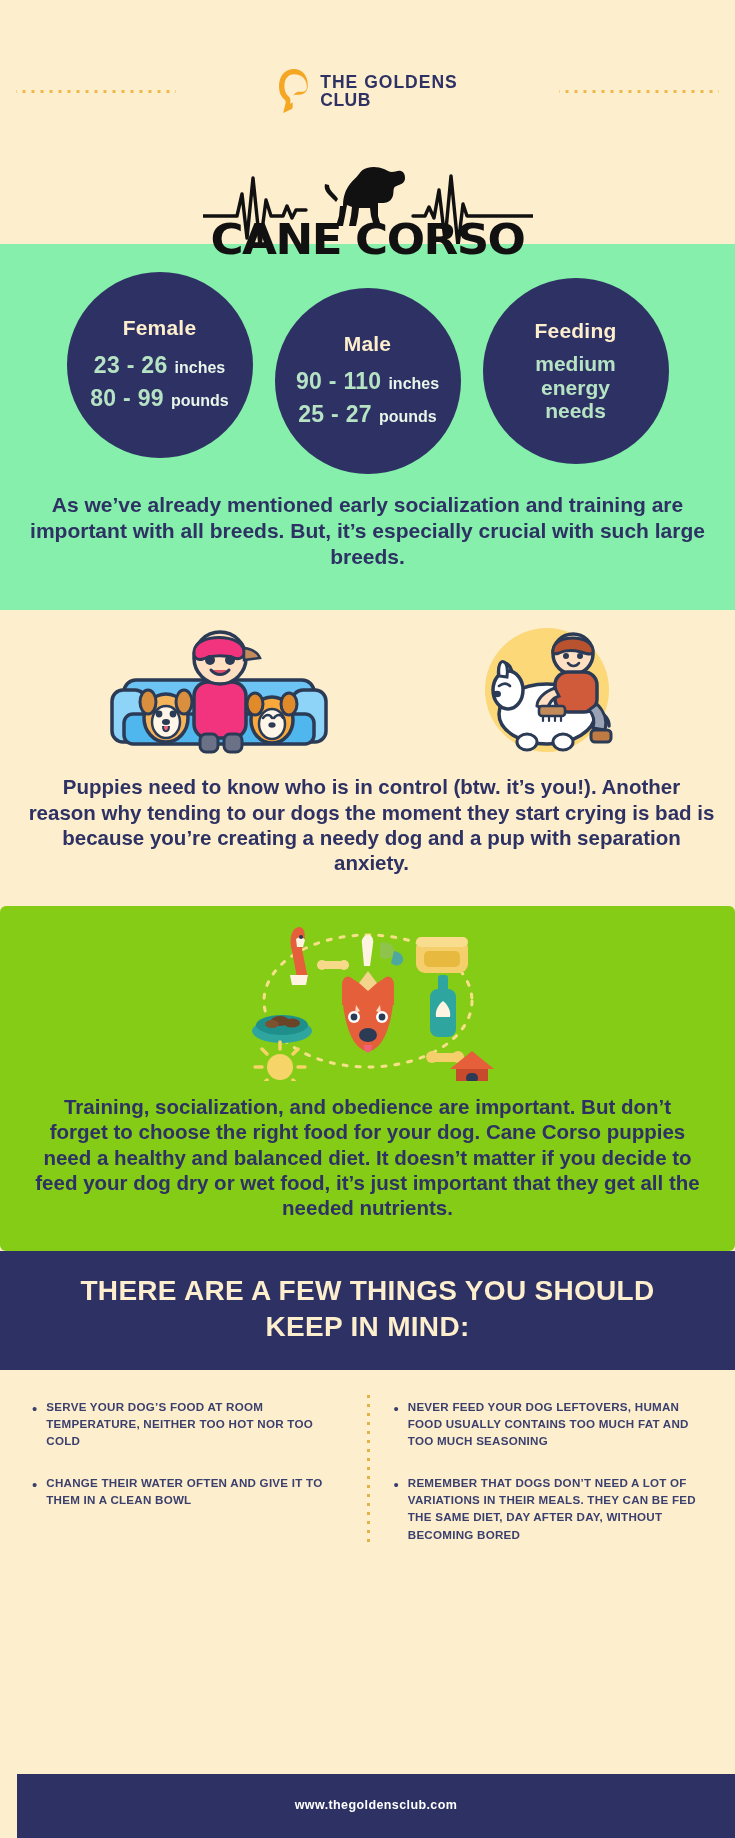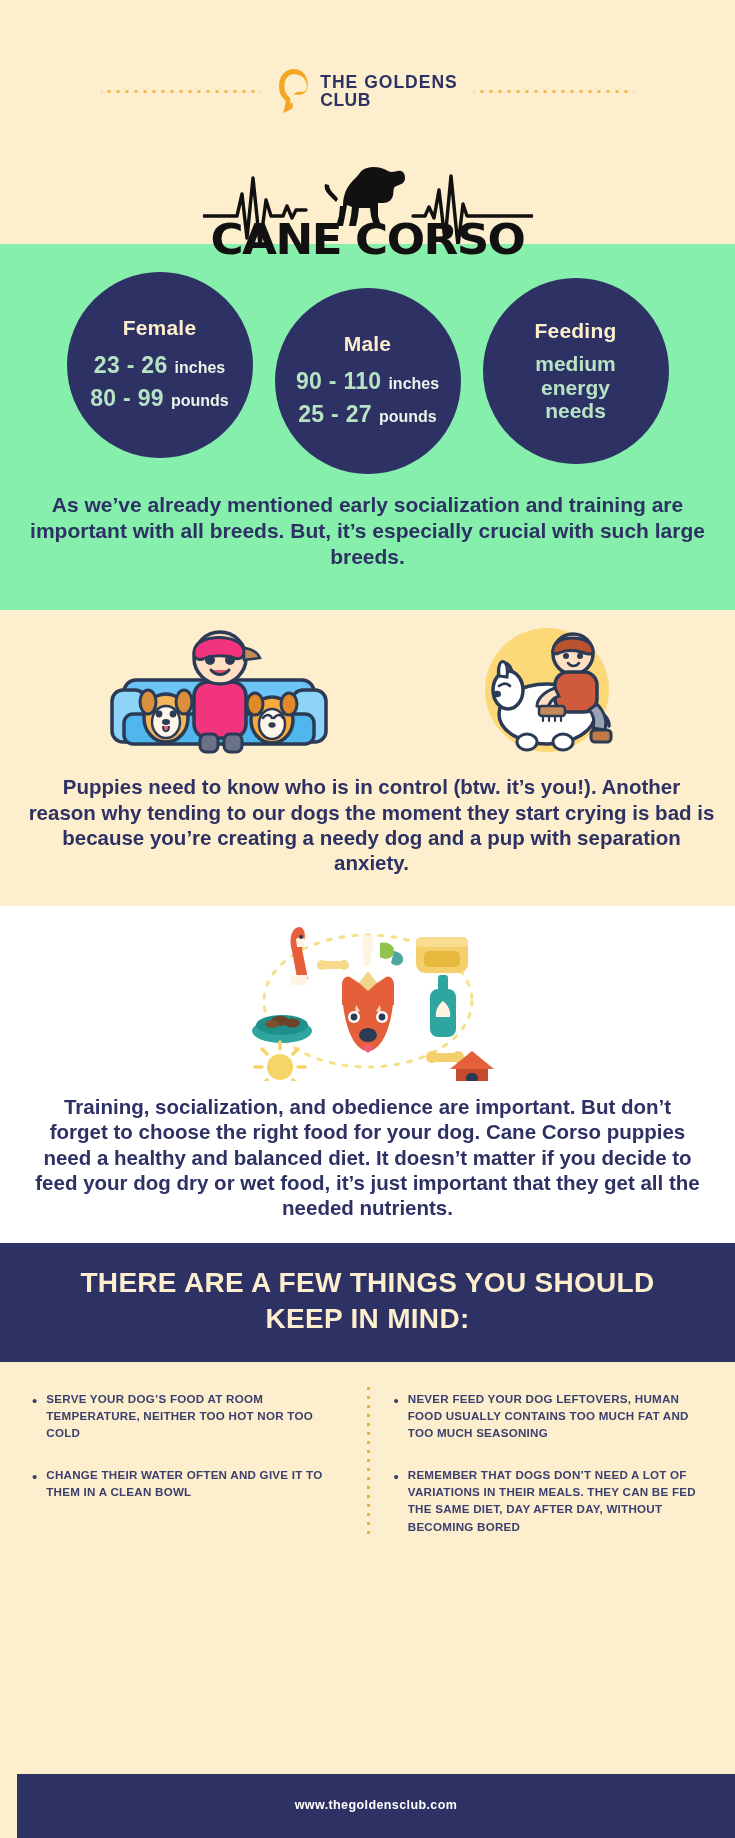--- a/index.html
+++ b/index.html
@@ -23,21 +23,21 @@
 
   
   .header {
     background: #fdeecd;
     padding-top: 62px;
     padding-bottom: 6px;
   }
   .logo-row {
     display: flex;
     align-items: center;
-    justify-content: center;
+    justify-content: space-between;
     gap: 0px;
     height: 58px;
   }
   .dotline {
     height: 5px;
     flex: 0 0 160px;
     background-image: radial-gradient(circle, #f0b94a 1.7px, transparent 1.9px);
     background-size: 9px 5px;
     background-repeat: repeat-x;
     background-position: center;
@@ -176,21 +176,23 @@
     height: 160px;
     padding: 6px 40px 0 40px;
   }
   .para2 {
     font-size: 20.5px;
     padding: 4px 20px 20px 28px;
   }
 
   
   .green2 {
-    background: #ffffff;
+    background: #84cc16;
+    padding-bottom: 8px;
+    border-radius: 6px;
   }
   .food-illus {
     height: 178px;
     display: flex;
     align-items: center;
     justify-content: center;
   }
   .para3 {
     font-size: 20.5px;
     padding: 10px 34px 22px 34px;

